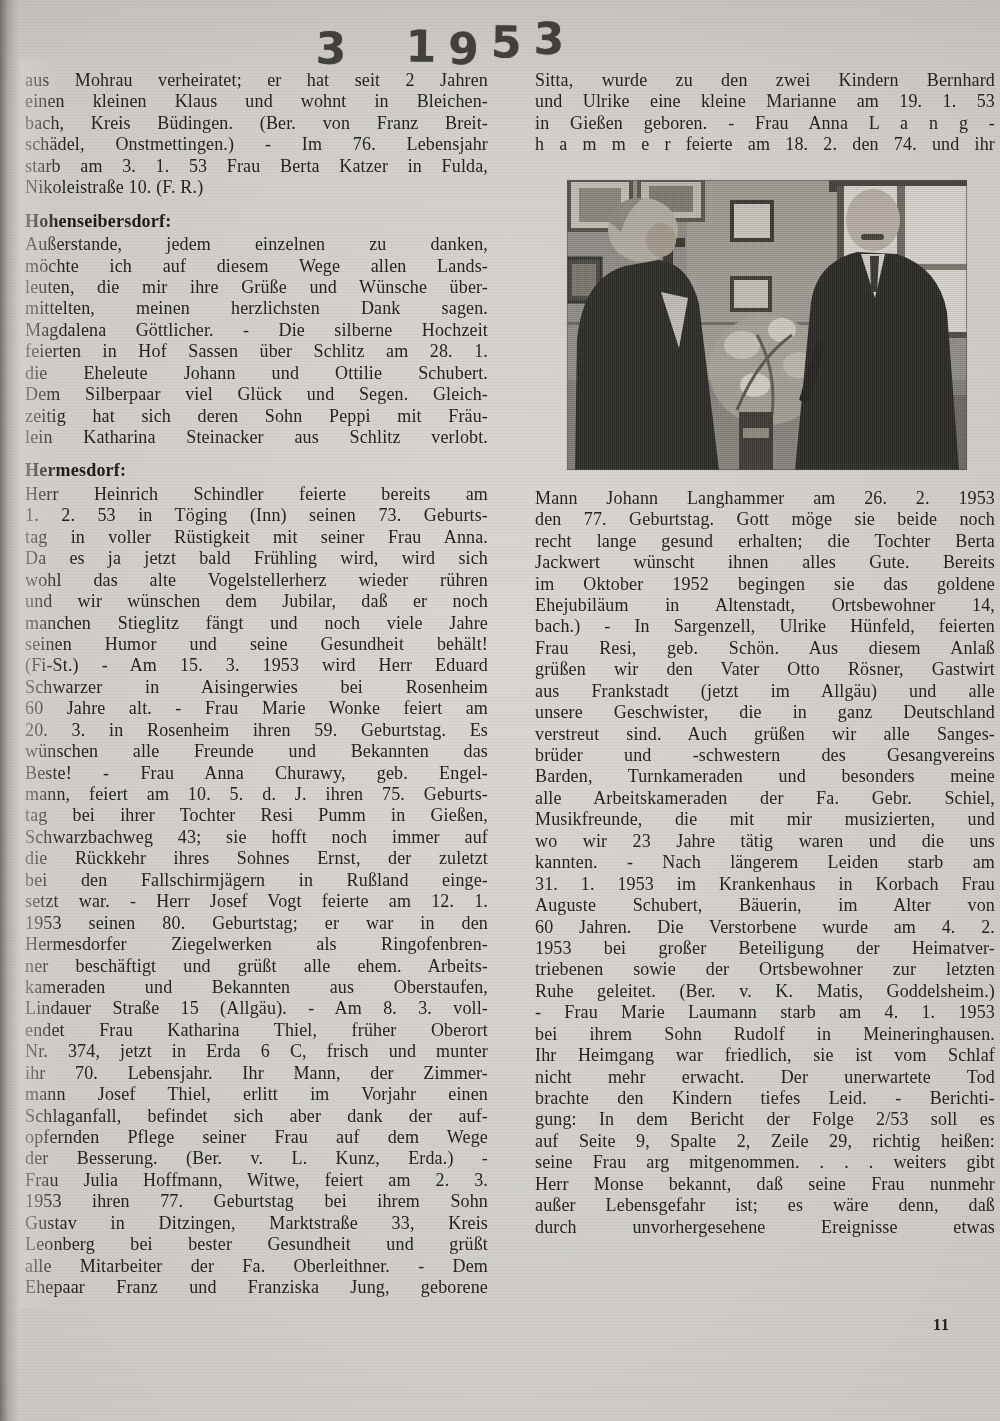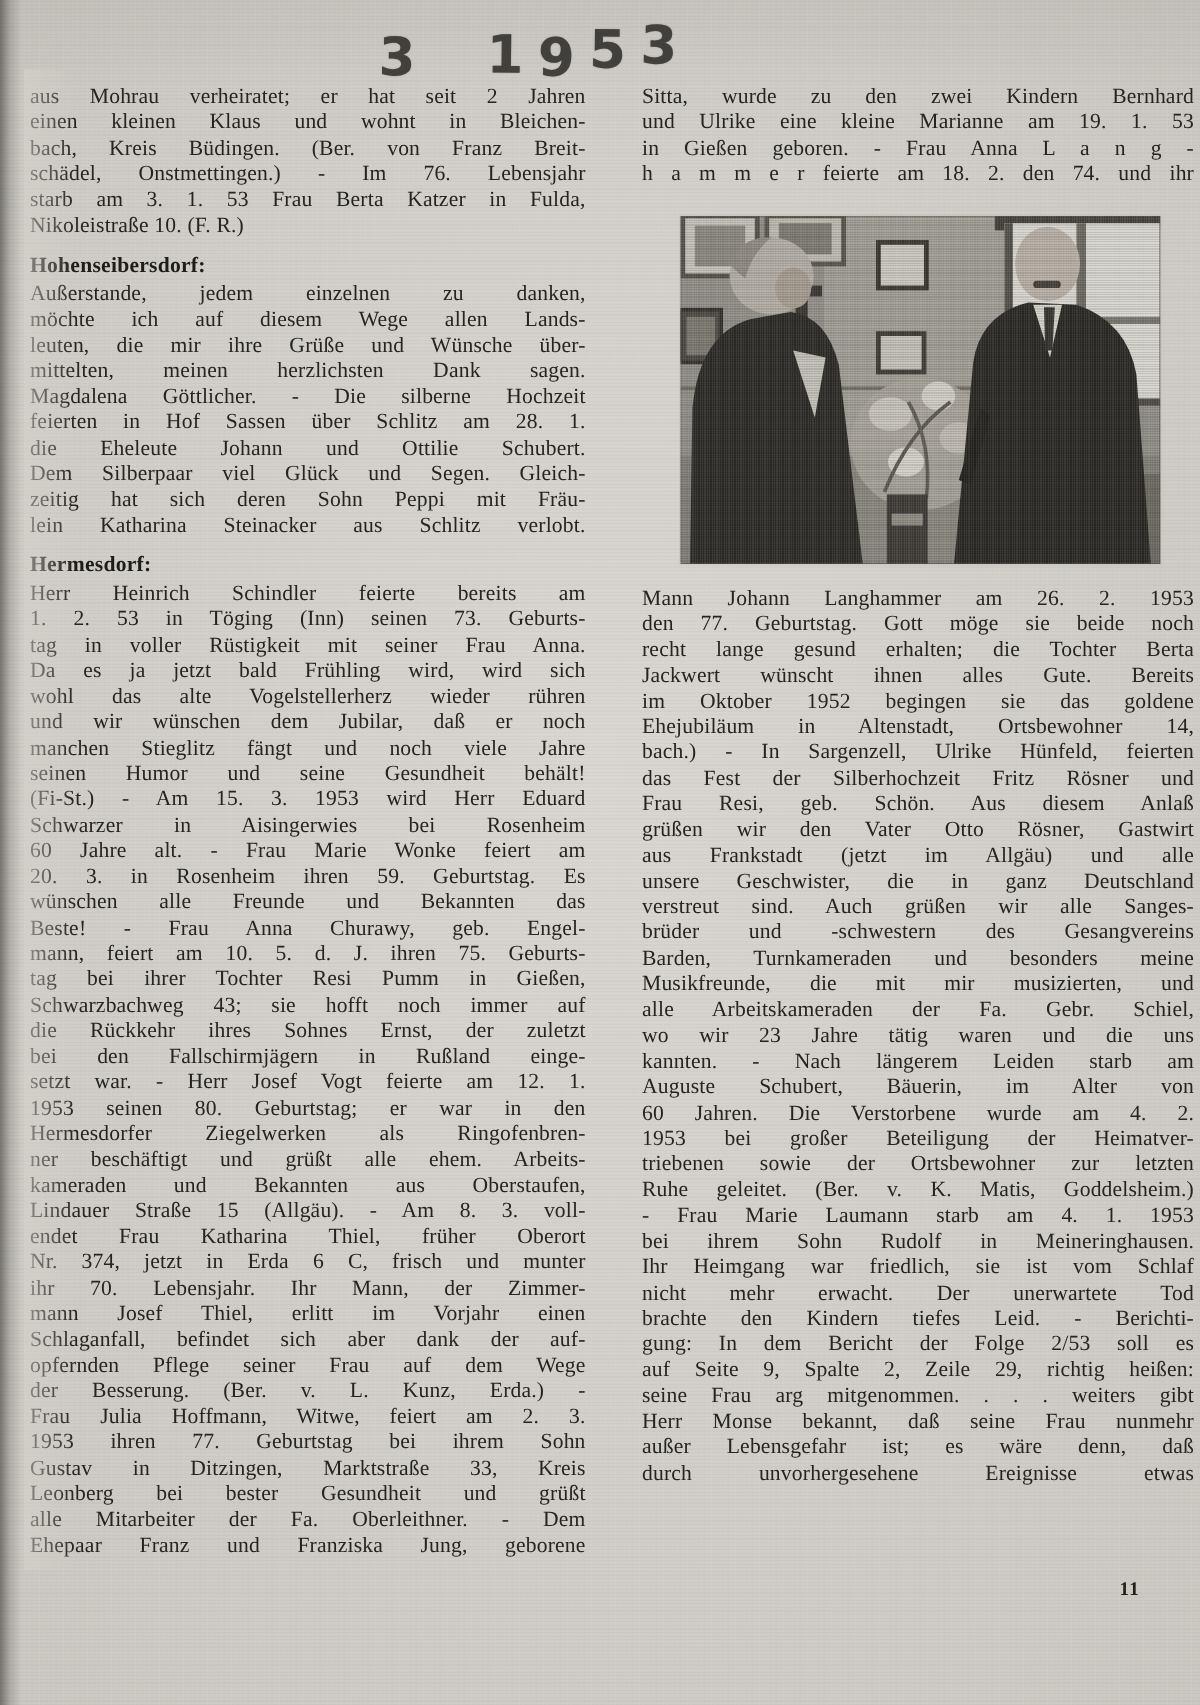--- a/index.html
+++ b/index.html
@@ -221,32 +221,32 @@
     </figure>
 
     <div id="right-bottom">
         <div class="line">Mann Johann Langhammer am 26. 2. 1953</div>
         <div class="line">den 77. Geburtstag. Gott möge sie beide noch</div>
         <div class="line">recht lange gesund erhalten; die Tochter Berta</div>
         <div class="line">Jackwert wünscht ihnen alles Gute.  Bereits</div>
         <div class="line">im Oktober 1952 begingen sie das goldene</div>
         <div class="line">Ehejubiläum in Altenstadt, Ortsbewohner 14,</div>
         <div class="line">bach.) - In Sargenzell, Ulrike Hünfeld, feierten</div>
-        <div class="line">das Fest der Silberhochzeit Fritz Rösner und</div>
         <div class="line">Frau Resi, geb. Schön.  Aus diesem Anlaß</div>
         <div class="line">grüßen wir den Vater Otto Rösner, Gastwirt</div>
         <div class="line">aus Frankstadt (jetzt im Allgäu) und alle</div>
         <div class="line">unsere Geschwister, die in ganz Deutschland</div>
         <div class="line">verstreut sind. Auch grüßen wir alle Sanges-</div>
         <div class="line">brüder und -schwestern des Gesangvereins</div>
         <div class="line">Barden, Turnkameraden und besonders meine</div>
+        <div class="line">alle Arbeitskameraden der Fa. Gebr. Schiel,</div>
         <div class="line">Musikfreunde, die mit mir musizierten, und</div>
-        <div class="line">alle Arbeitskameraden der Fa. Gebr. Schiel,</div>
         <div class="line">wo wir 23 Jahre tätig waren und die uns</div>
         <div class="line">kannten. - Nach längerem Leiden starb am</div>
+        <div class="line">31. 1. 1953 im Krankenhaus in Korbach Frau</div>
         <div class="line">Auguste Schubert, Bäuerin, im Alter von</div>
         <div class="line">60 Jahren. Die Verstorbene wurde am 4. 2.</div>
         <div class="line">1953 bei großer Beteiligung der Heimatver-</div>
         <div class="line">triebenen sowie der Ortsbewohner zur letzten</div>
         <div class="line">Ruhe geleitet. (Ber. v. K. Matis, Goddelsheim.)</div>
         <div class="line">- Frau Marie Laumann starb am 4. 1. 1953</div>
         <div class="line">bei ihrem Sohn Rudolf in Meineringhausen.</div>
         <div class="line">Ihr Heimgang war friedlich, sie ist vom Schlaf</div>
         <div class="line">nicht mehr erwacht.  Der unerwartete Tod</div>
         <div class="line">brachte den Kindern tiefes Leid. - Berichti-</div>

